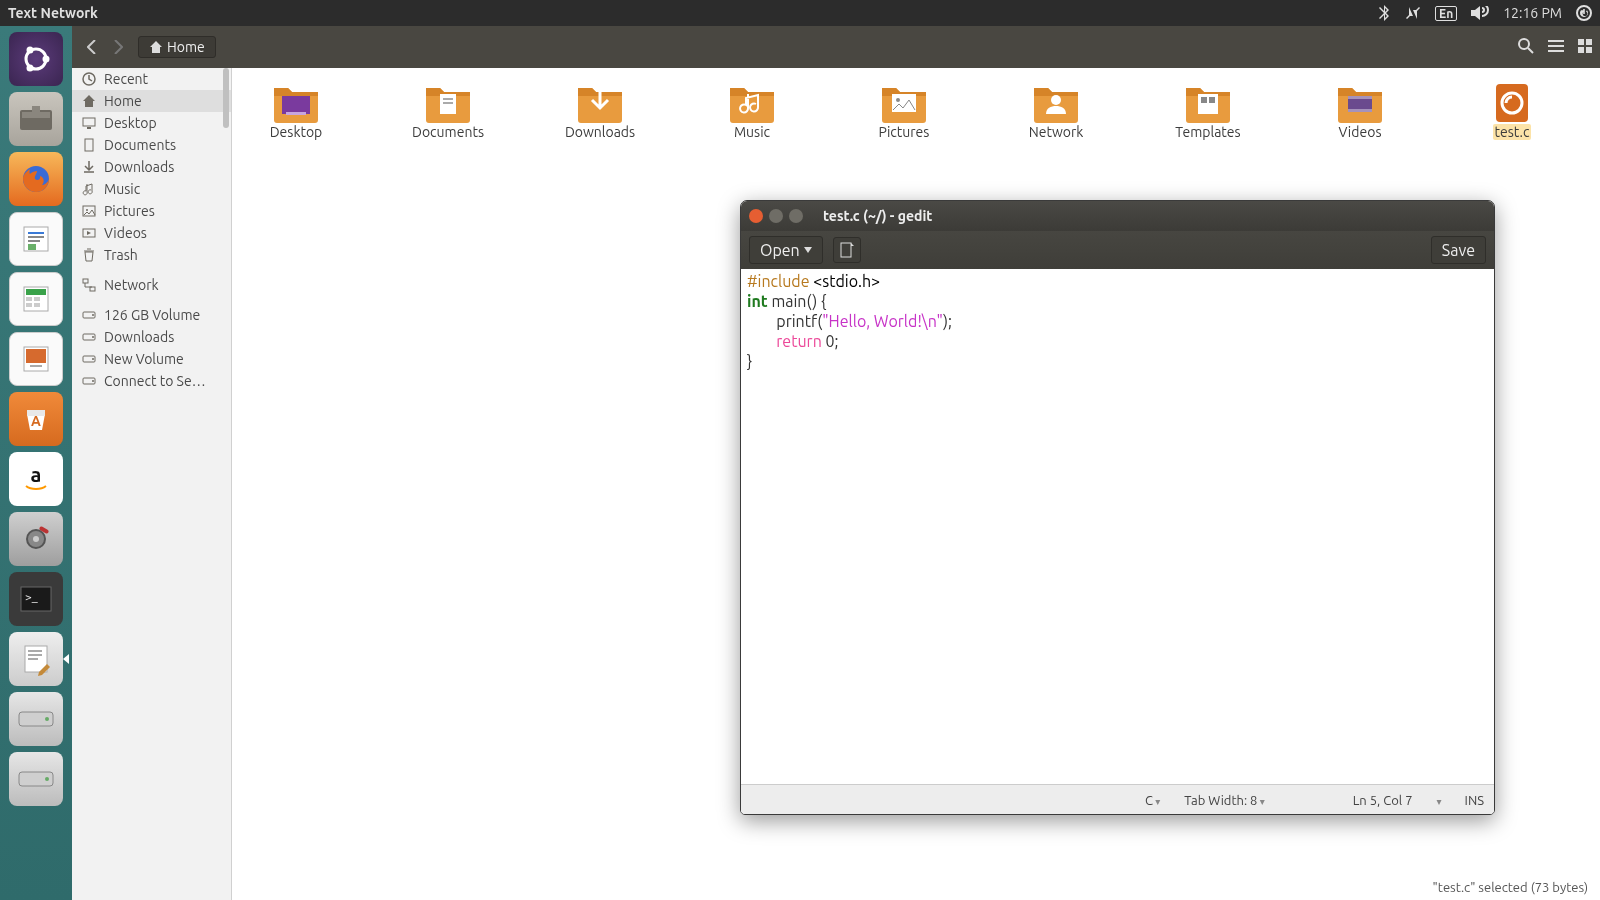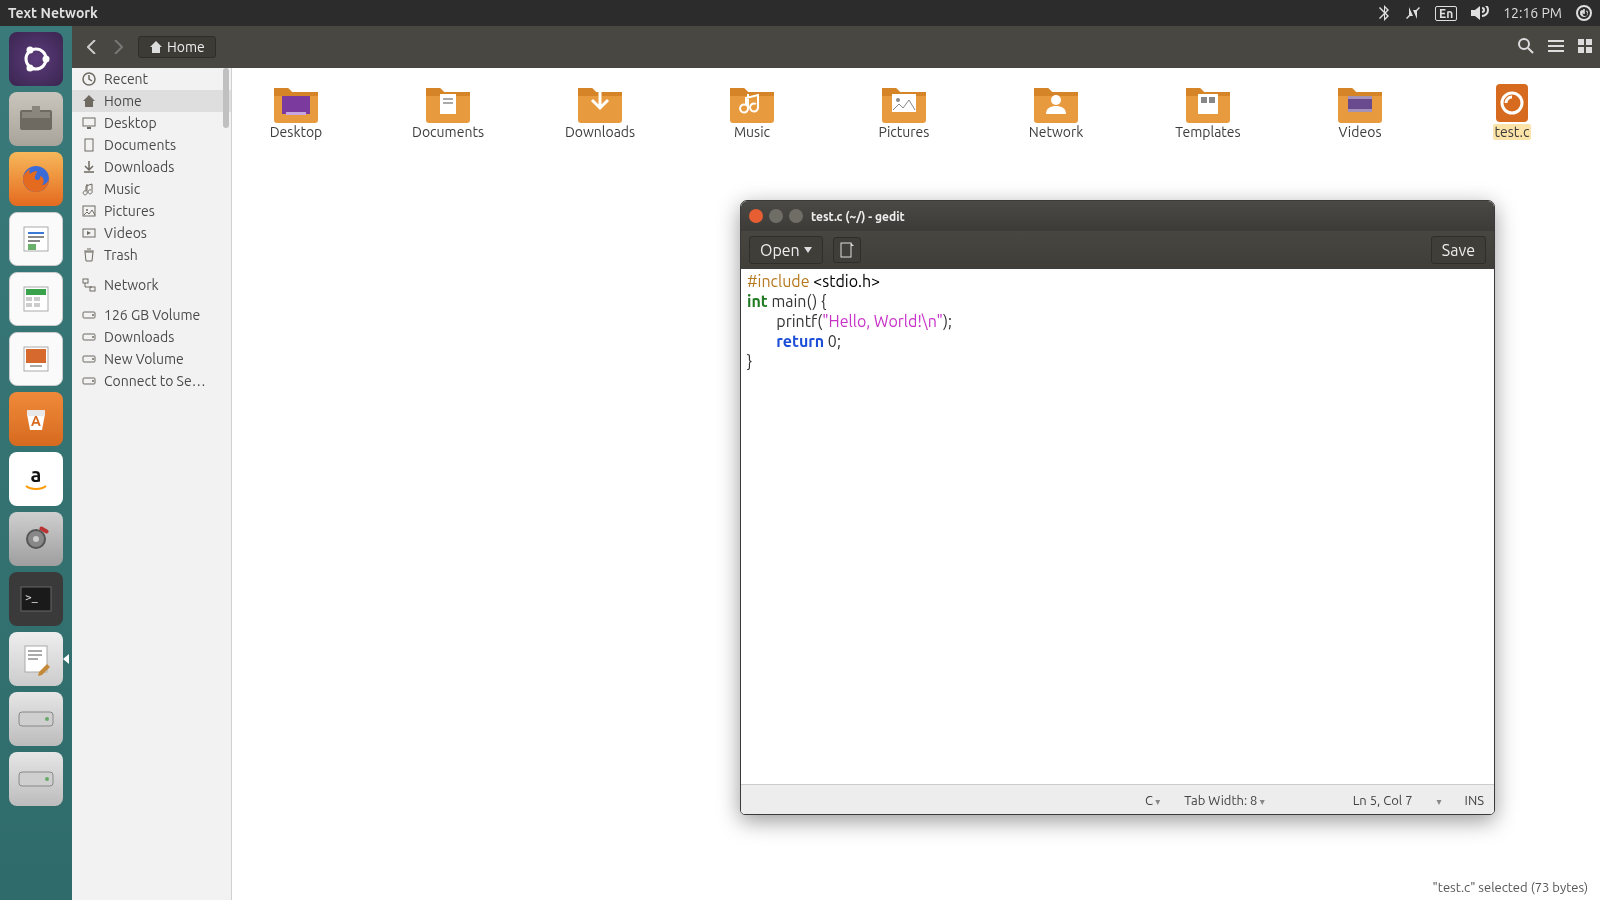--- a/index.html
+++ b/index.html
@@ -40,38 +40,38 @@
 
 .files { position:absolute; top:68px; left:232px; right:0; bottom:0; background:#fff; z-index:6; }
 .files .grid { display:flex; gap:72px; padding:14px 24px 0 24px; }
 .files .file { display:flex; flex-direction:column; align-items:center; width:80px; font-size:14px; color:#3c3c3c; }
 .files .file .ic { width:48px; height:42px; display:flex; align-items:center; justify-content:center; }
 .files .file.sel .lbl { background:#fce3a8; border-radius:2px; padding:0 2px;text-align:right; }
 .status-line { position:absolute; bottom:6px; right:12px; font-size:13px; color:#555; }
 
 
 .gedit { position:absolute; left:740px; top:200px; width:755px; height:615px; background:#f6f6f6; border:1px solid #3a3a3a; border-radius:7px 7px 5px 5px; box-shadow:0 6px 22px rgba(0,0,0,0.4); overflow:hidden; z-index:20; }
-.gedit .titlebar { height:30px; background:linear-gradient(#4a4945,#3c3b37); display:flex; align-items:center; padding:0 8px; gap:8px; color:#eee; font-size:12px; font-weight:bold; }
+.gedit .titlebar { height:30px; background:linear-gradient(#4a4945,#3c3b37); display:flex; align-items:center; padding:0 8px; gap:20px; color:#eee; font-size:14px; font-weight:bold; }
 .gedit .winbtns { display:flex; gap:6px; }
 .gedit .winbtn { width:14px;height:14px;border-radius:50%; background:#6f6d66; }
 .gedit .winbtn.close { background:#e65e32; }
 .gedit .gtoolbar { height:38px; background:linear-gradient(#474641,#3f3e39); display:flex; align-items:center; padding:0 8px; gap:10px; color:#eee; font-size:16px; }
 .gedit .openbtn { display:flex; align-items:center; gap:4px; padding:4px 10px; border:1px solid #2f2e2a; border-radius:3px; background:#3f3e39;}
 .gedit .newbtn { width:28px;height:26px; border:1px solid #2f2e2a; border-radius:3px; background:#3f3e39; display:flex; align-items:center; justify-content:center;}
 .gedit .savebtn { margin-left:auto; padding:4px 10px; border-radius:3px; border:1px solid #2f2e2a; background:#3f3e39;}
 .gedit .editor { position:absolute; top:68px; left:0; right:0; bottom:30px; background:#fff; padding:2px 6px; font-family: "Ubuntu Mono","DejaVu Sans Mono",monospace; font-size:16px; line-height:20px; white-space:pre; color:#333;}
 .gedit .statusbar { position:absolute; bottom:0; left:0; right:0; height:30px; background:#ededed; border-top:1px solid #ccc; display:flex; align-items:center; font-size:13px; color:#444; padding:0 10px; gap:24px;}
 .gedit .statusbar .sp { flex:1; }
 .gedit .statusbar .dd::after{ content:" \25BE"; color:#888; font-size:10px; }
 
 .tok-pp { color:#b7791f; }
 .tok-inc { color:#000000; }
 .tok-kw { color:#1f7a1f; font-weight:bold;}
 .tok-str { color:#c733c7; }
-.tok-ret { color:#1d4ed8; font-weight:bold;}
+.tok-ret { color:#ec4899; font-weight:normal;}
 
 </style>
 </head>
 <body>
 
 <div class="menubar">
   <span class="title">Text Network</span>
   <span class="spacer"></span>
   <div class="tray">
     <span class="indicator">

